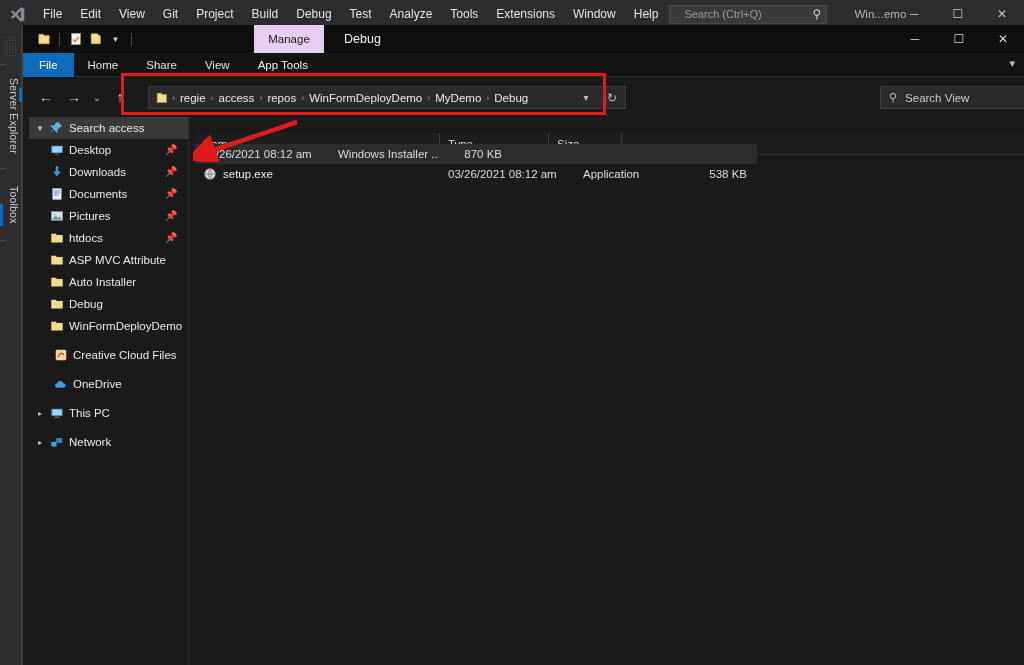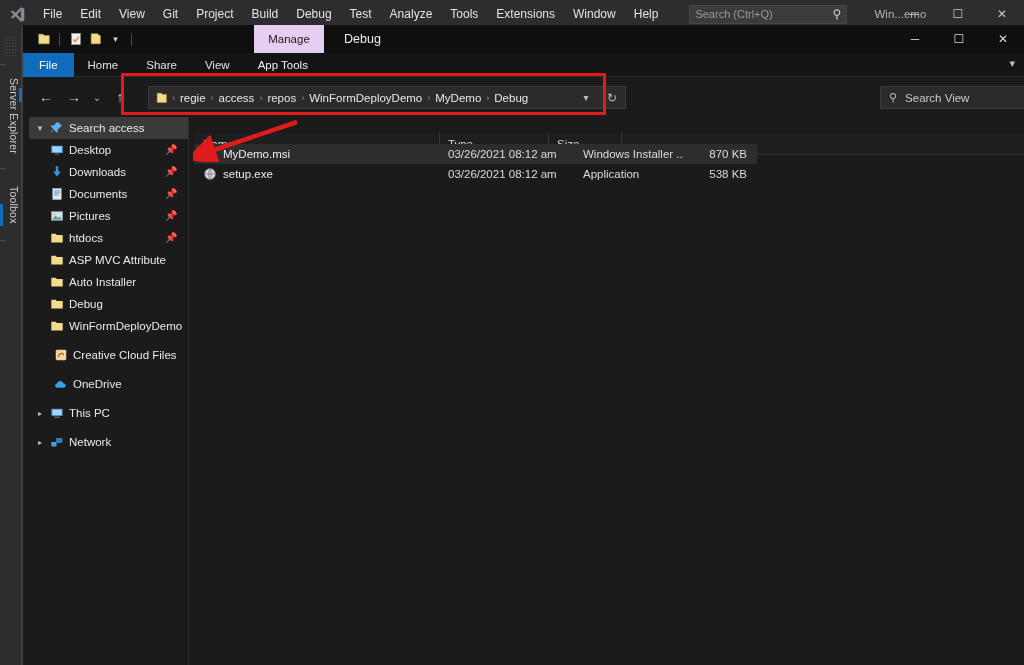--- a/index.html
+++ b/index.html
@@ -20,23 +20,23 @@
   .vs-logo {
     width:34px; height:28px; display:flex; align-items:center; justify-content:center;
     color:#9d9da3;
   }
   .vs-menu { display:flex; align-items:center; height:28px; }
   .vs-menu .mi {
     padding:0 9px; height:28px; line-height:28px;
     font-size:12px; color:#e4e4e4; white-space:nowrap; cursor:default;
   }
   .vs-search {
-    margin-left:22px; width:158px; height:19px; background:#3b3b3e;
+    margin-left:2px; width:158px; height:19px; background:#3b3b3e;
     border:1px solid #464649; display:flex; align-items:center;
-    padding:0 5px; position:relative;
+    padding:0 14px; position:relative;
   }
   .vs-search span.ph { font-size:11px; color:#9a9a9e; }
   .vs-search .mag { position:absolute; right:5px; top:1px; color:#cfcfd2; font-size:12px; }
   .vs-solution {
     margin-left:16px; font-size:11.5px; color:#b4b4b8;
     width:74px; text-align:center; white-space:nowrap; overflow:hidden;
   }
   .vs-winbtns { position:absolute; right:0; top:0; display:flex; height:28px; }
   .vs-winbtns div {
     width:44px; height:28px; display:flex; align-items:center; justify-content:center;
@@ -466,31 +466,20 @@
       </div>
 
       <div class="listarea">
         <div class="colheader">
           <div class="col c-name">Name</div>
           <div class="col c-type">Type</div>
           <div class="col c-size">Size</div>
         </div>
 
         <div class="frow hov" style="top:27px">
-          <span class="fname">
-            <span style="display:flex;align-items:center">
-              <svg width="14" height="14" viewBox="0 0 16 16">
-                <rect x="2" y="1.5" width="9" height="12" fill="#e9e9e9" stroke="#8d8d8d" stroke-width=".6"></rect>
-                <rect x="3.3" y="3" width="4" height="4" fill="#6b6b6b"></rect>
-                <rect x="7" y="6.5" width="7" height="7" fill="#2f8f4a"></rect>
-                <rect x="8.4" y="8" width="4.2" height="4.2" fill="#7fd69a"></rect>
-              </svg>
-            </span>
-            <span>MyDemo.msi</span>
-          </span>
           <span class="fdate">03/26/2021 08:12 am</span>
           <span class="ftype">Windows Installer ...</span>
           <span class="fsize">870 KB</span>
         </div>
 
         <div class="frow" style="top:47px">
           <span class="fname">
             <span style="display:flex;align-items:center">
               <svg width="14" height="14" viewBox="0 0 16 16">
                 <circle cx="8" cy="8" r="6.2" fill="#d9d9d9" stroke="#7d7d7d" stroke-width=".7"></circle>

